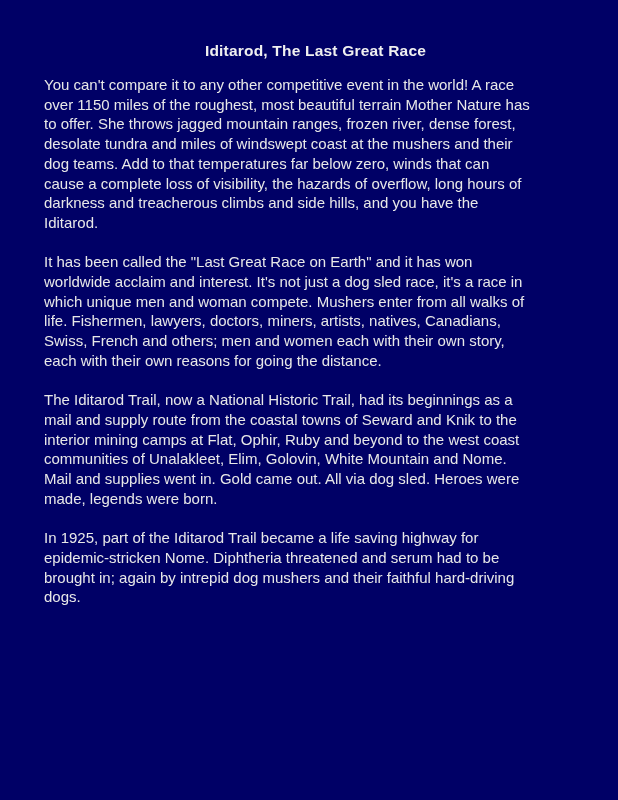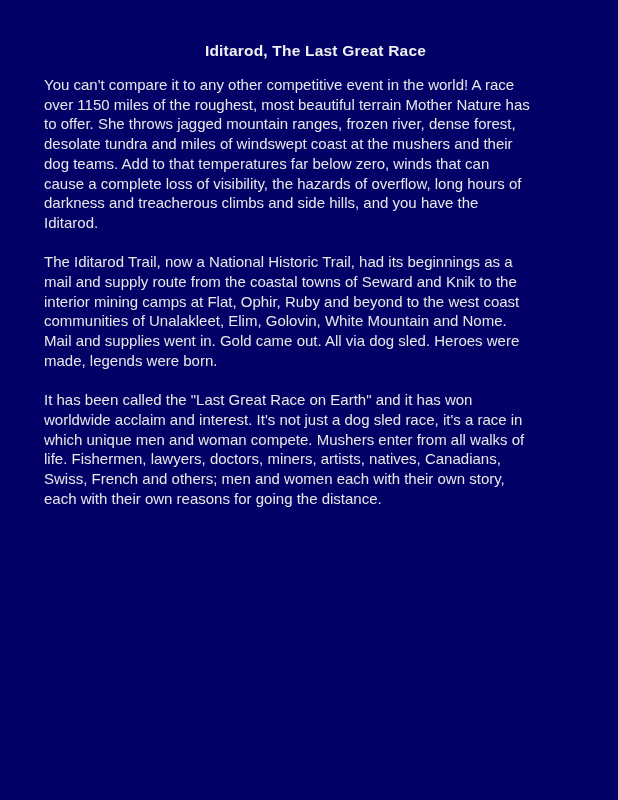--- a/index.html
+++ b/index.html
@@ -41,26 +41,30 @@
   <h1 class="page-title">Iditarod, The Last Great Race</h1>
   <div class="body-text">
     <p>You can't compare it to any other competitive event in the world! A race
 over 1150 miles of the roughest, most beautiful terrain Mother Nature has
 to offer. She throws jagged mountain ranges, frozen river, dense forest,
 desolate tundra and miles of windswept coast at the mushers and their
 dog teams. Add to that temperatures far below zero, winds that can
 cause a complete loss of visibility, the hazards of overflow, long hours of
 darkness and treacherous climbs and side hills, and you have the
 Iditarod.</p>
+    <p>It has been called the "Last Great Race on Earth" and it has won
+worldwide acclaim and interest. It's not just a dog sled race, it's a race in
+which unique men and woman compete. Mushers enter from all walks of
+life. Fishermen, lawyers, doctors, miners, artists, natives, Canadians,
+Swiss, French and others; men and women each with their own story,
+each with their own reasons for going the distance.</p>
     <p>The Iditarod Trail, now a National Historic Trail, had its beginnings as a
 mail and supply route from the coastal towns of Seward and Knik to the
 interior mining camps at Flat, Ophir, Ruby and beyond to the west coast
 communities of Unalakleet, Elim, Golovin, White Mountain and Nome.
 Mail and supplies went in. Gold came out. All via dog sled. Heroes were
 made, legends were born.</p>
-    <p>It has been called the "Last Great Race on Earth" and it has won
-worldwide acclaim and interest. It's not just a dog sled race, it's a race in
-which unique men and woman compete. Mushers enter from all walks of
-life. Fishermen, lawyers, doctors, miners, artists, natives, Canadians,
-Swiss, French and others; men and women each with their own story,
-each with their own reasons for going the distance.</p>
+    <p>In 1925, part of the Iditarod Trail became a life saving highway for
+epidemic-stricken Nome. Diphtheria threatened and serum had to be
+brought in; again by intrepid dog mushers and their faithful hard-driving
+dogs.</p>
   </div>
 </div>
 
 </body></html>

